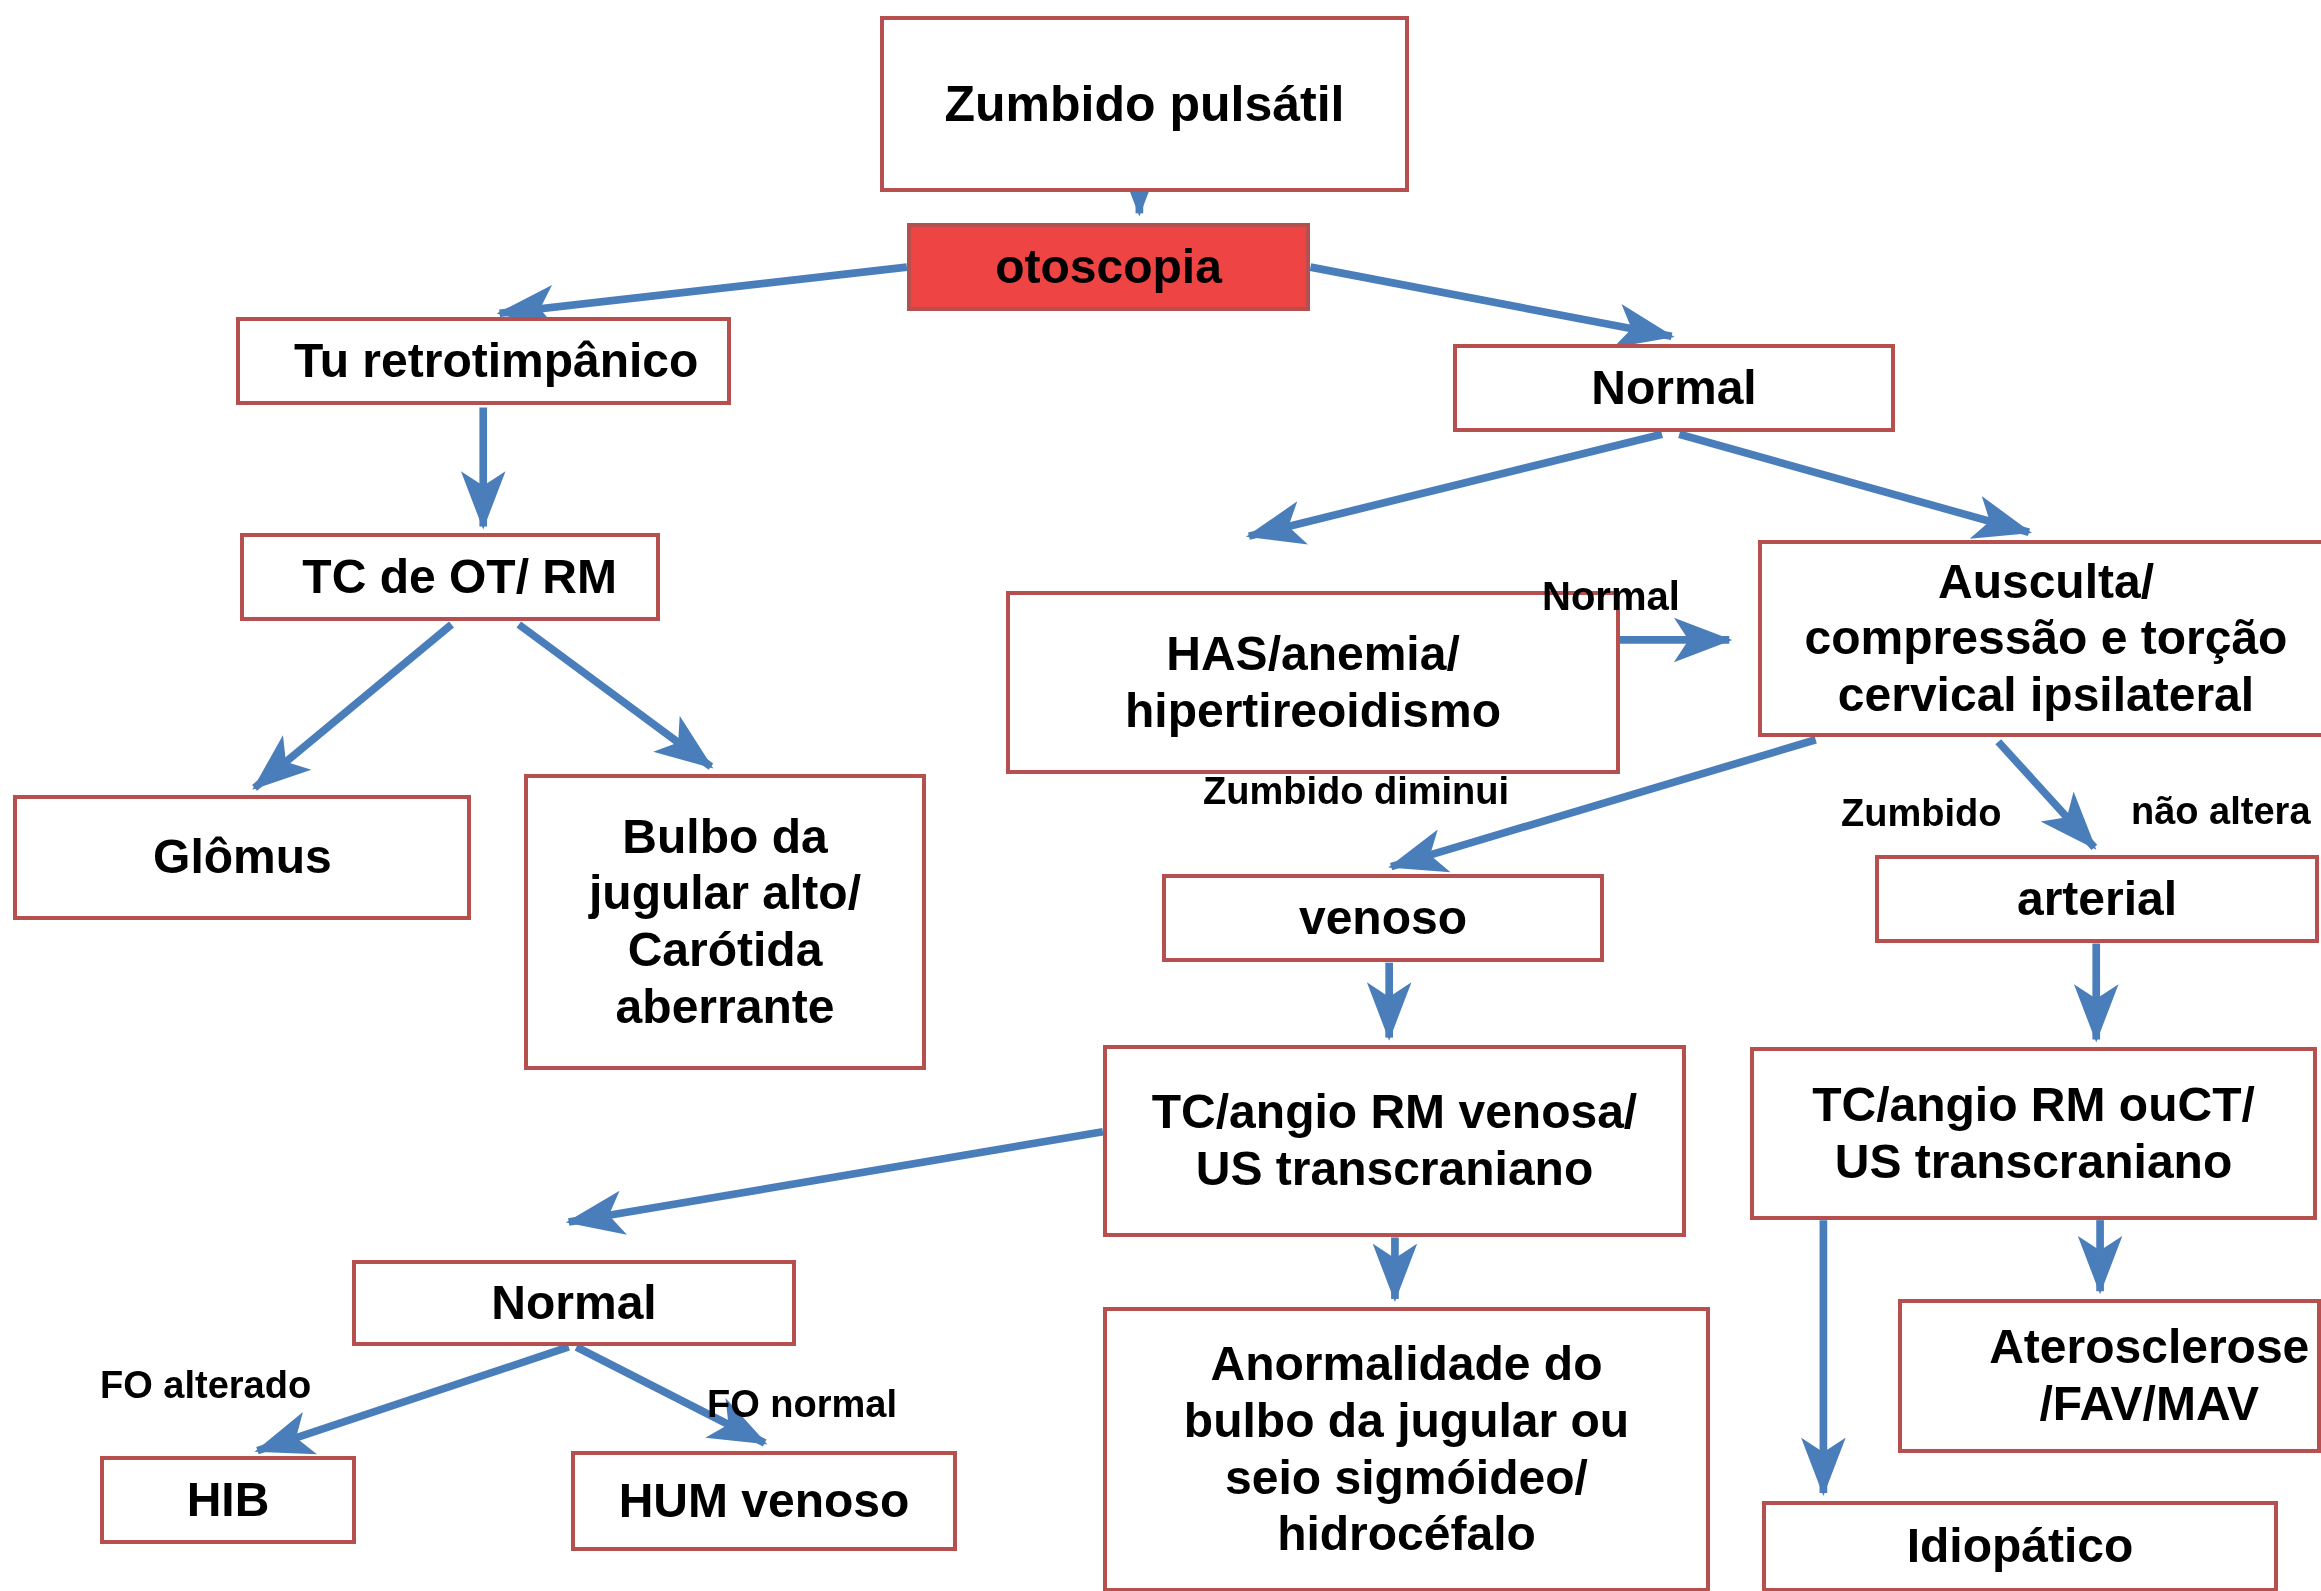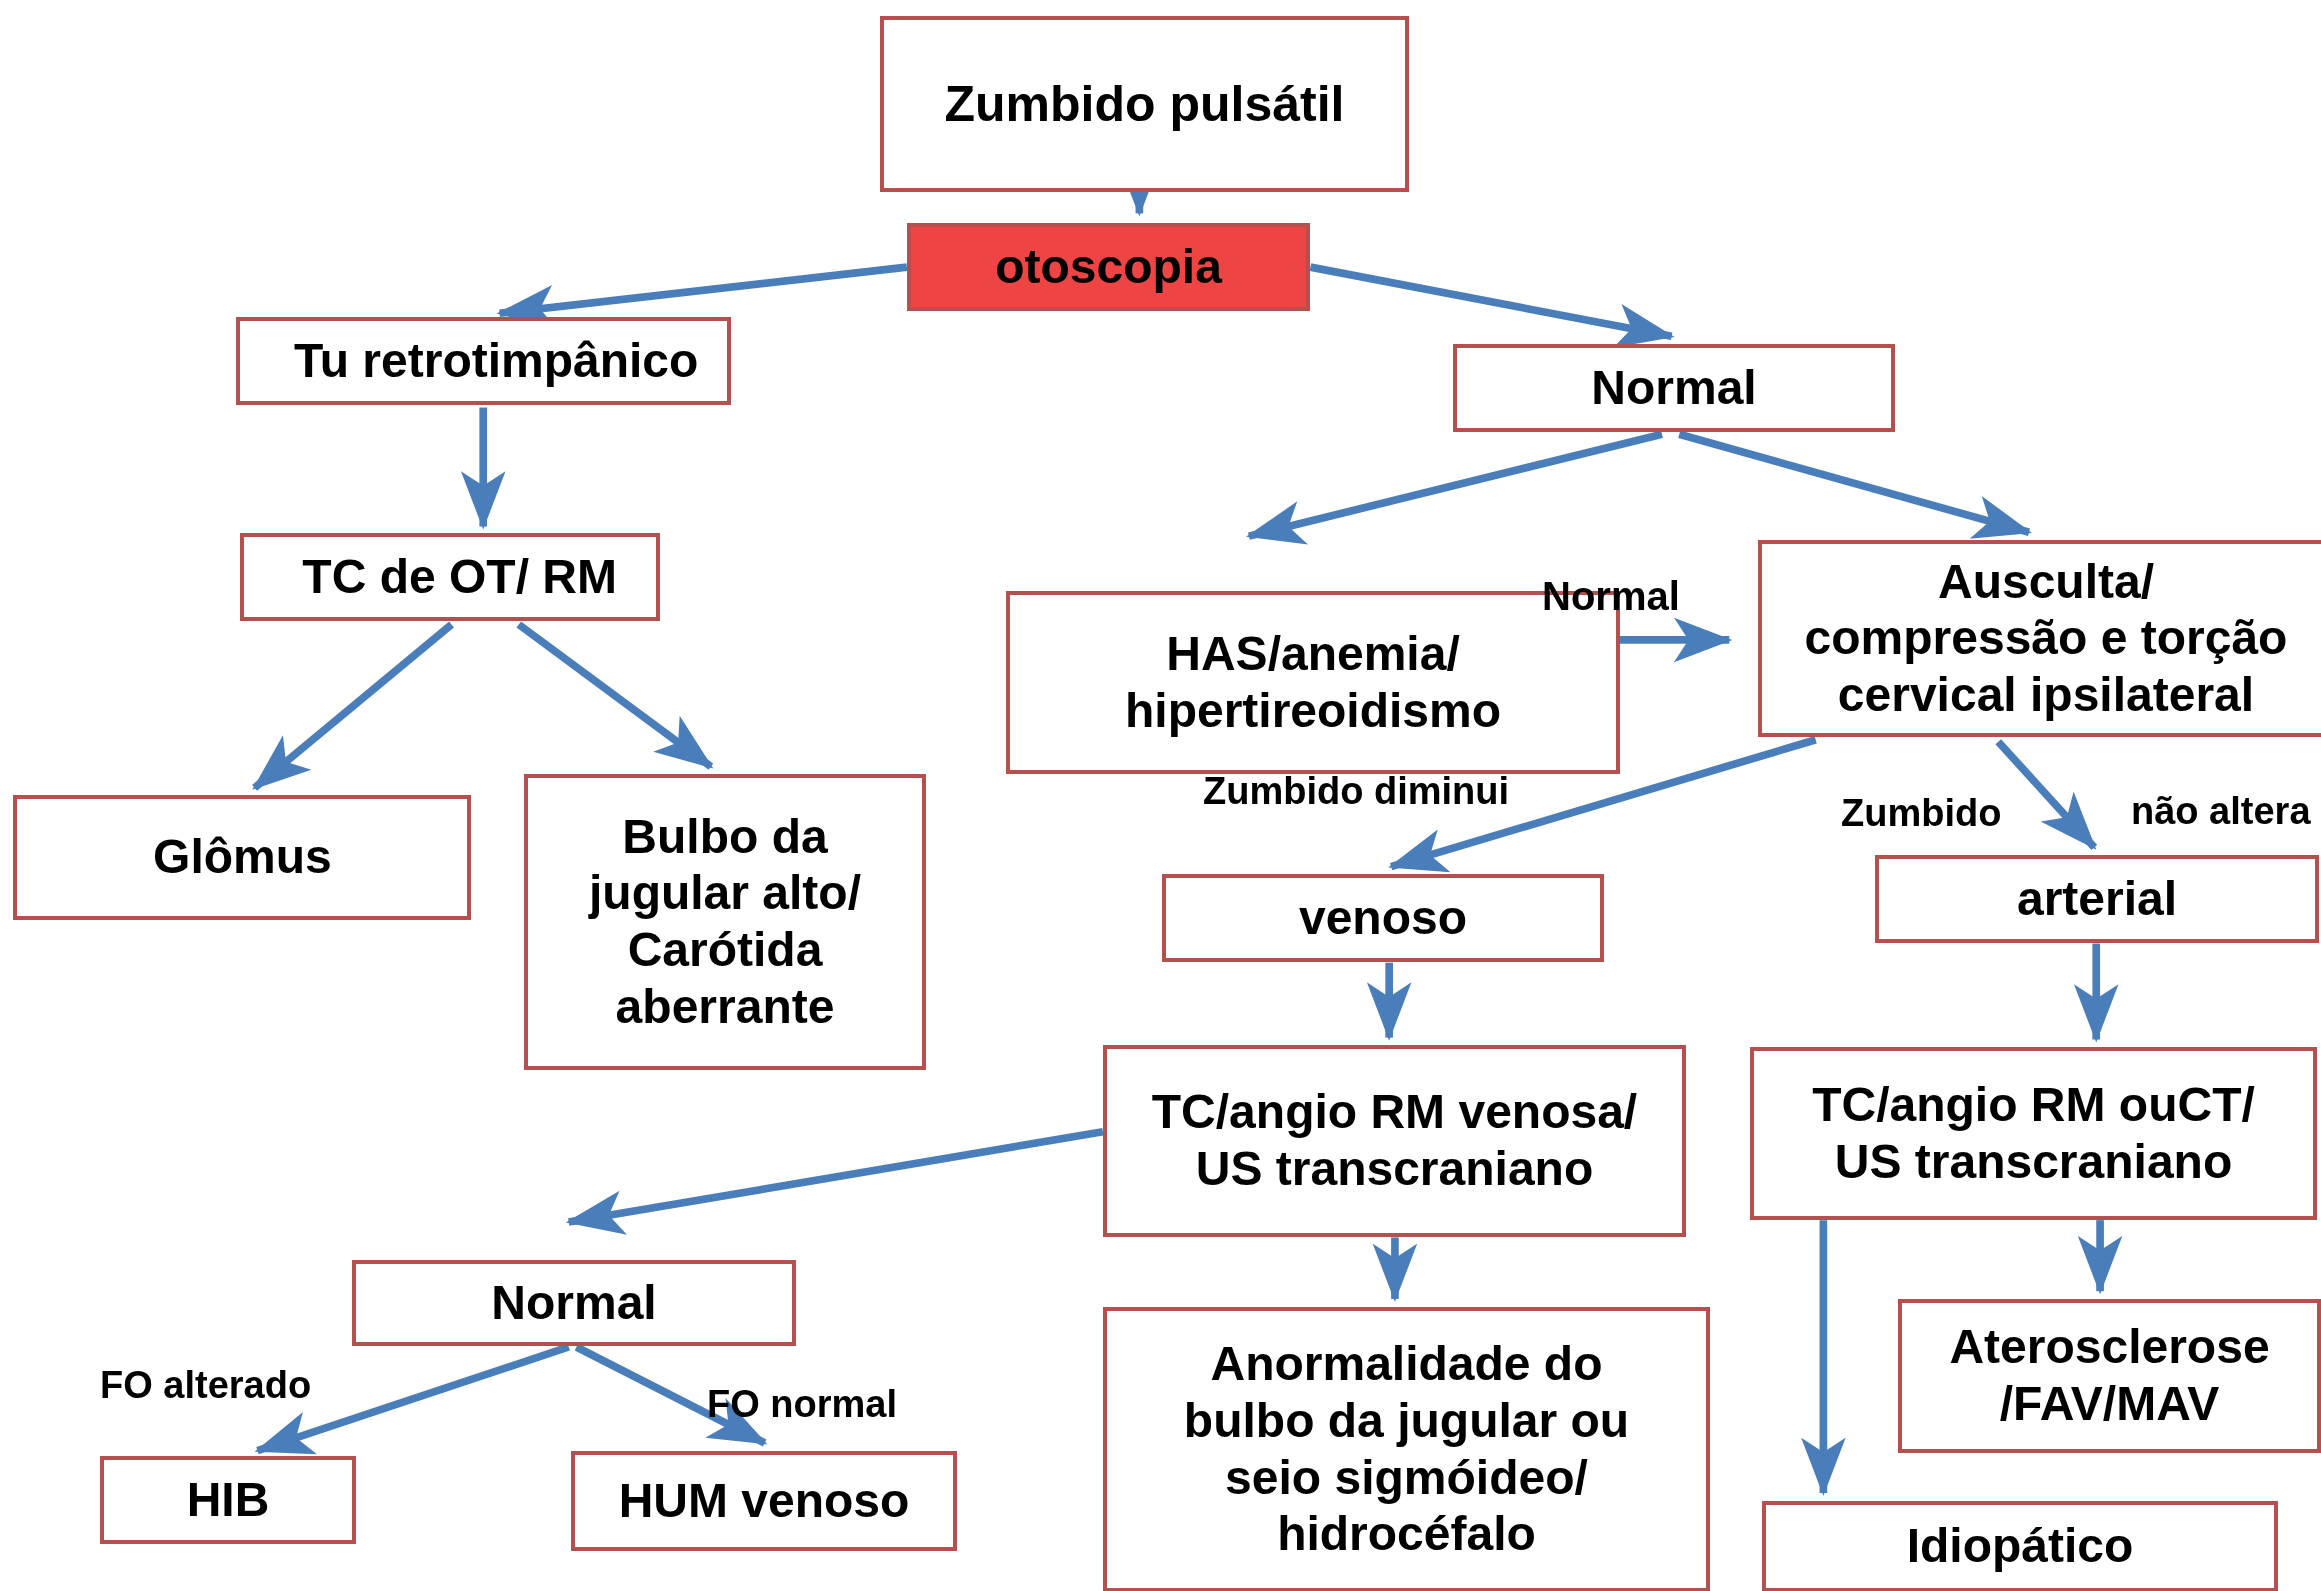--- a/index.html
+++ b/index.html
@@ -133,21 +133,21 @@
       </div>
       <div class="node" style="left: 352px; top: 1260px; width: 444px; height: 86px; font-size: 48px; border-color: rgb(181, 80, 78); background: rgb(255, 255, 255); color: rgb(0, 0, 0);">
         <span class="txt">Normal</span>
       </div>
       <div class="node" style="left: 1103px; top: 1307px; width: 607px; height: 285px; font-size: 48px; border-color: rgb(181, 80, 78); background: rgb(255, 255, 255); color: rgb(0, 0, 0);">
         <span class="txt">Anormalidade do
 bulbo da jugular ou
 seio sigmóideo/
 hidrocéfalo</span>
       </div>
-      <div class="node" style="left: 1898px; top: 1299px; width: 423px; height: 154px; font-size: 48px; border-color: rgb(181, 80, 78); background: rgb(255, 255, 255); color: rgb(0, 0, 0);">
+      <div class="node" style="left: 1898px; top: 1299px; width: 423px; height: 154px; font-size: 48px; border-color: rgb(181, 80, 78); background: rgb(255, 255, 255); color: rgb(0, 0, 0); justify-content: flex-end;">
         <span class="txt">Aterosclerose
 /FAV/MAV</span>
       </div>
       <div class="node" style="left: 100px; top: 1456px; width: 256px; height: 88px; font-size: 48px; border-color: rgb(181, 80, 78); background: rgb(255, 255, 255); color: rgb(0, 0, 0);">
         <span class="txt">HIB</span>
       </div>
       <div class="node" style="left: 571px; top: 1451px; width: 386px; height: 100px; font-size: 48px; border-color: rgb(181, 80, 78); background: rgb(255, 255, 255); color: rgb(0, 0, 0);">
         <span class="txt">HUM venoso</span>
       </div>
       <div class="node" style="left: 1762px; top: 1501px; width: 516px; height: 91px; font-size: 48px; border-color: rgb(181, 80, 78); background: rgb(255, 255, 255); color: rgb(0, 0, 0);">

